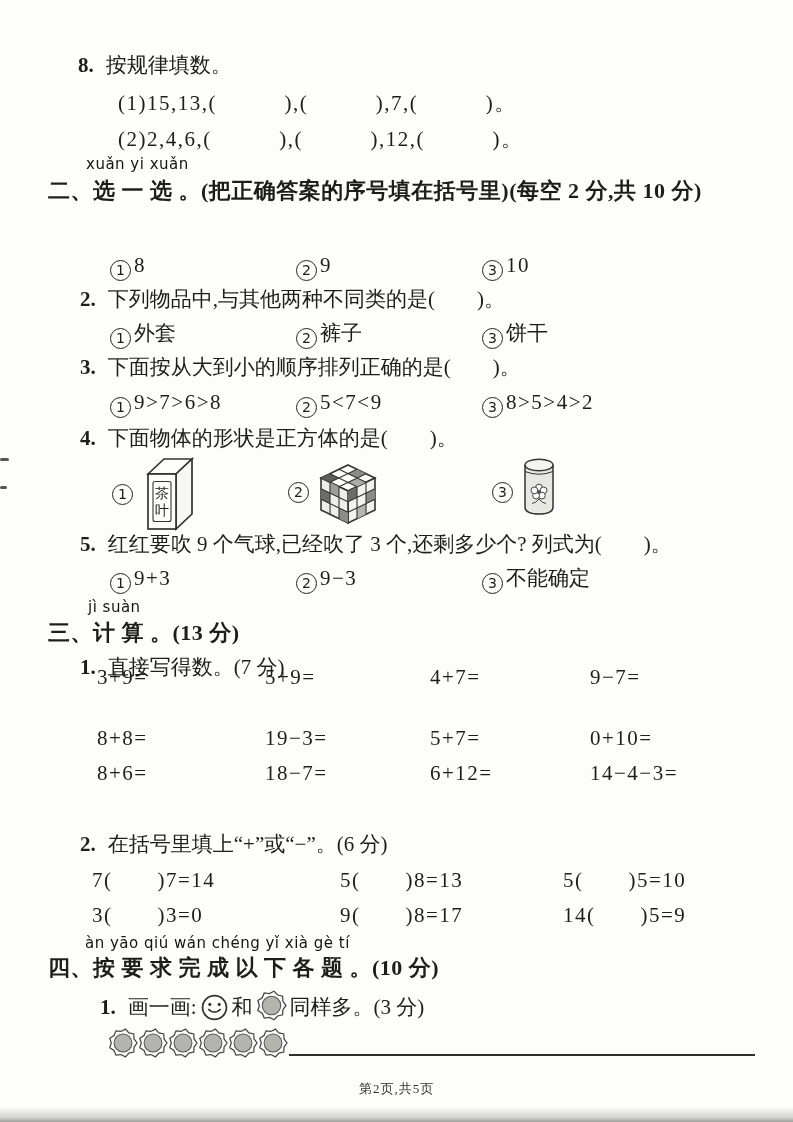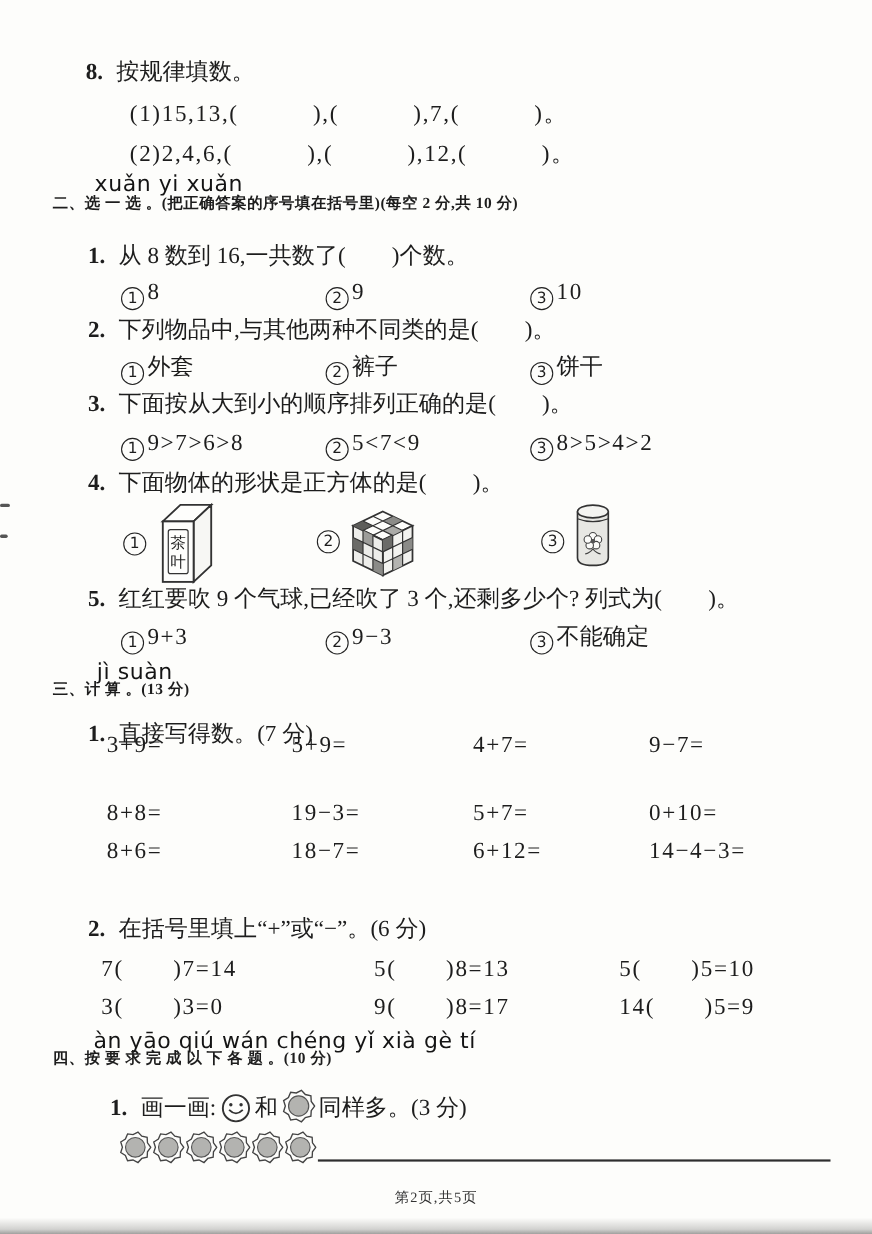--- a/index.html
+++ b/index.html
@@ -6,24 +6,24 @@
   html,body { margin:0; padding:0; background:#e9e9e7; }
   .page {
     position:relative; width:793px; height:1122px; margin:0 auto;
     background:#fdfdfb; overflow:hidden;
     font-family:"Liberation Serif","DejaVu Serif",serif;
     color:#1d1d1d;
   }
   .abs { position:absolute; white-space:nowrap; }
   .qline { font-size:21px; line-height:26px; }
   .qnum  { font-weight:700; font-size:21px; margin-right:12px; }
-  .sec-title { font-weight:700; font-size:14px; letter-spacing:.5px; }
+  .sec-title { font-weight:700; font-size:22px; letter-spacing:.5px; }
   .pinyin {
     font-family:"DejaVu Sans","Liberation Sans",sans-serif;
-    font-size:20px; color:#141414; letter-spacing:.5px;
+    font-size:15px; color:#141414; letter-spacing:.5px;
   }
   .circ {
     display:inline-block; width:21px; height:21px; line-height:19px;
     border:1.5px solid #222; border-radius:50%; text-align:center;
     font-size:14px; vertical-align:-3px; margin-right:3px;
     font-family:"DejaVu Sans","Liberation Sans",sans-serif; color:#1d1d1d;
   }
   .math { letter-spacing:1.5px; }
   .cell { position:absolute; top:0; white-space:nowrap; }
   .answer-line { border-bottom:2px solid #2e2e2e; }
@@ -46,23 +46,20 @@
 
   <div class="abs qline" style="top:52px;left:78px">
     <span class="qnum">8.</span><span>按规律填数。</span>
   </div>
   <div class="abs qline math" style="top:90px;left:118px">(1)15,13,(　　　),(　　　),7,(　　　)。</div>
   <div class="abs qline math" style="top:126px;left:118px">(2)2,4,6,(　　　),(　　　),12,(　　　)。</div>
 
   <div class="abs pinyin" style="top:155px;left:86px">xuǎn yi xuǎn</div>
   <div class="abs sec-title" style="top:176px;left:48px">二、选 一 选 。(把正确答案的序号填在括号里)(每空 2 分,共 10 分)</div>
 
-  <div class="abs qline" style="top:219px;left:80px">
-    <span class="qnum">1.</span><span>从 8 数到 16,一共数了(　　)个数。</span>
-  </div>
   <div class="abs" style="top:252px;left:0;width:793px;height:28px">
     <span class="cell qline" style="left:110px"><span class="circ">1</span><span class="math">8</span></span>
     <span class="cell qline" style="left:296px"><span class="circ">2</span><span class="math">9</span></span>
     <span class="cell qline" style="left:482px"><span class="circ">3</span><span class="math">10</span></span>
   </div>
 
   <div class="abs qline" style="top:286px;left:80px">
     <span class="qnum">2.</span><span>下列物品中,与其他两种不同类的是(　　)。</span>
   </div>
   <div class="abs" style="top:320px;left:0;width:793px;height:28px">

